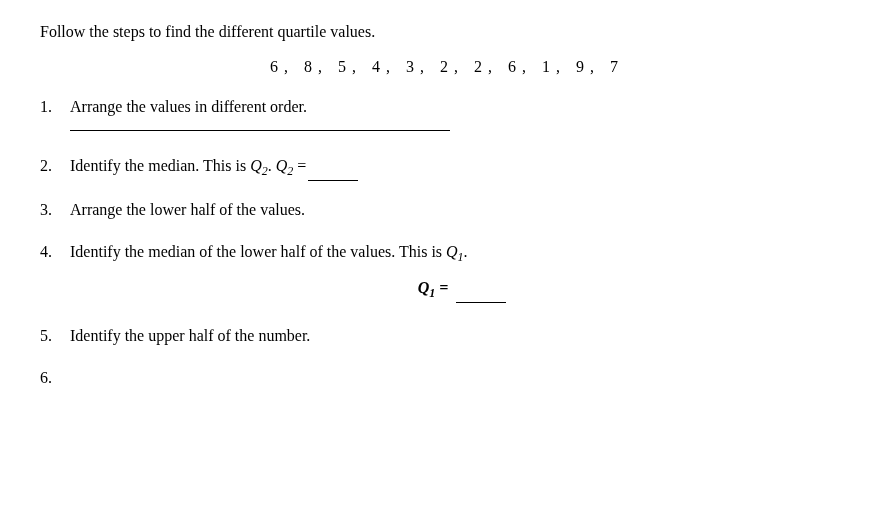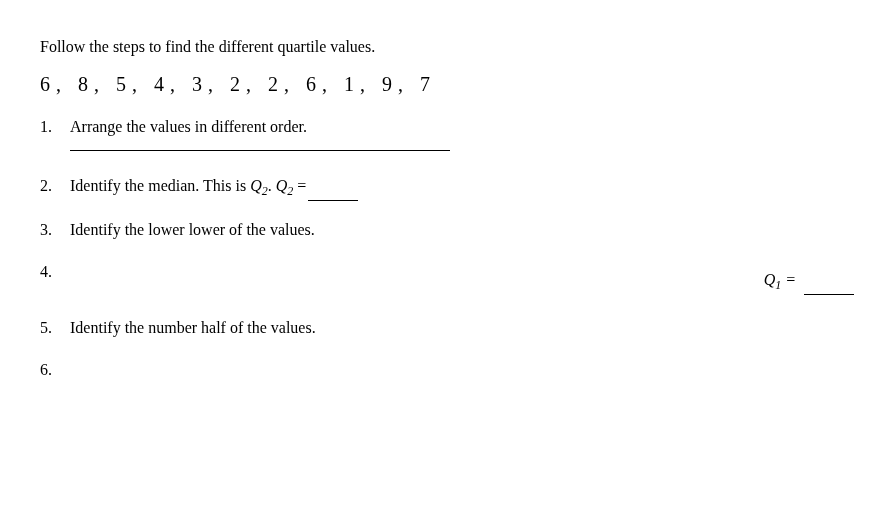--- a/index.html
+++ b/index.html
@@ -13,31 +13,32 @@
       font-family: "Times New Roman", Times, serif;
       font-size: 16px;
       color: #000000;
       width: 894px;
       min-height: 529px;
       padding: 20px 40px 20px 40px;
     }
 
     .content-area {
       max-width: 820px;
-      margin: 15px auto;
+      margin: 0 auto;
     }
 
     .intro-paragraph {
       margin-bottom: 10px;
       line-height: 1.5;
     }
 
     .data-line {
+      text-align: center;
       margin: 14px 0 18px 0;
-      font-size: 20px;
+      font-size: 16px;
       letter-spacing: 6px;
     }
 
     .steps-list {
       list-style: none;
       padding: 0;
     }
 
     .step-item {
       display: flex;
@@ -56,23 +57,24 @@
     }
 
     .blank-line {
       display: block;
       width: 380px;
       border-bottom: 1px solid #000;
       margin: 10px 0 6px 0;
     }
 
     .equation-line {
-      text-align: right;
+      text-align: center;
       margin: 8px 0 4px 0;
       font-style: italic;
+      font-weight: bold;
     }
 
     .blank-short {
       display: inline-block;
       width: 50px;
       border-bottom: 1px solid #000;
       vertical-align: bottom;
       margin-left: 2px;
     }
 
@@ -115,39 +117,40 @@
     <li class="step-item">
       <span class="step-number">2.</span>
       <div class="step-content">
         <span>Identify the median. This is <span class="q-sub"><i>Q</i><sub>2</sub></span>. <span class="q-sub"><i>Q</i><sub>2</sub></span> =<span class="blank-short"></span></span>
       </div>
     </li>
 
     <li class="step-item">
       <span class="step-number">3.</span>
       <div class="step-content">
-        <span>Identify the lower lower of the values.</span>
+        <span>Arrange the lower half of the values.</span>
       </div>
     </li>
 
     <li class="step-item">
       <span class="step-number">4.</span>
       <div class="step-content">
+        <span>Identify the median of the lower half of the values. This is <span class="q-sub"><i>Q</i><sub>1</sub></span>.</span>
         <div class="equation-line">
           <span class="q-sub"><i>Q</i><sub>1</sub></span>
           <span> = </span>
           <span class="blank-eq"></span>
         </div>
       </div>
     </li>
 
     <li class="step-item">
       <span class="step-number">5.</span>
       <div class="step-content">
-        <span>Identify the number half of the values.</span>
+        <span>Identify the upper half of the number.</span>
       </div>
     </li>
 
     <li class="step-item">
       <span class="step-number">6.</span>
       <div class="step-content">
       </div>
     </li>
 
   </ol>

